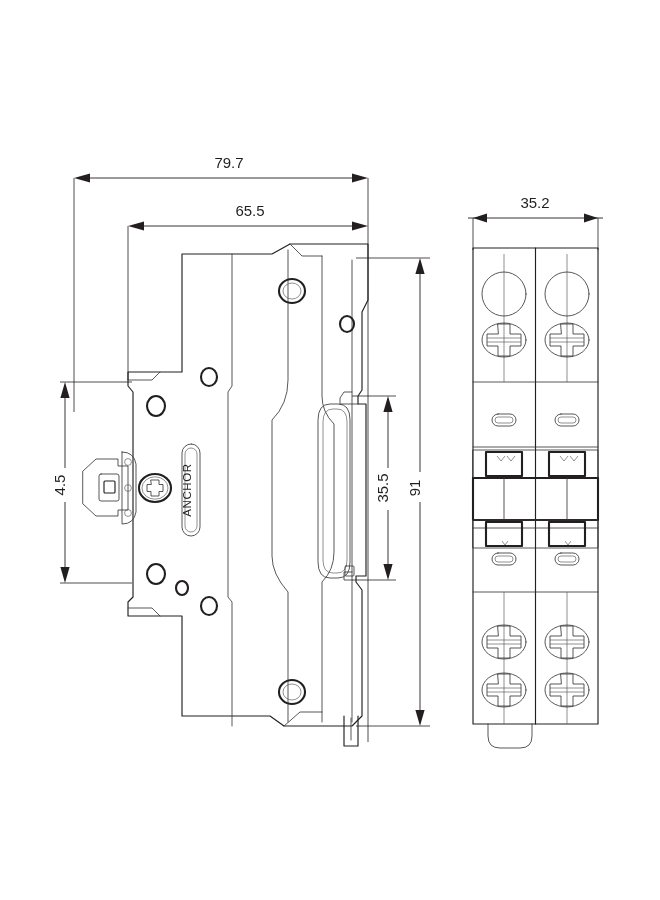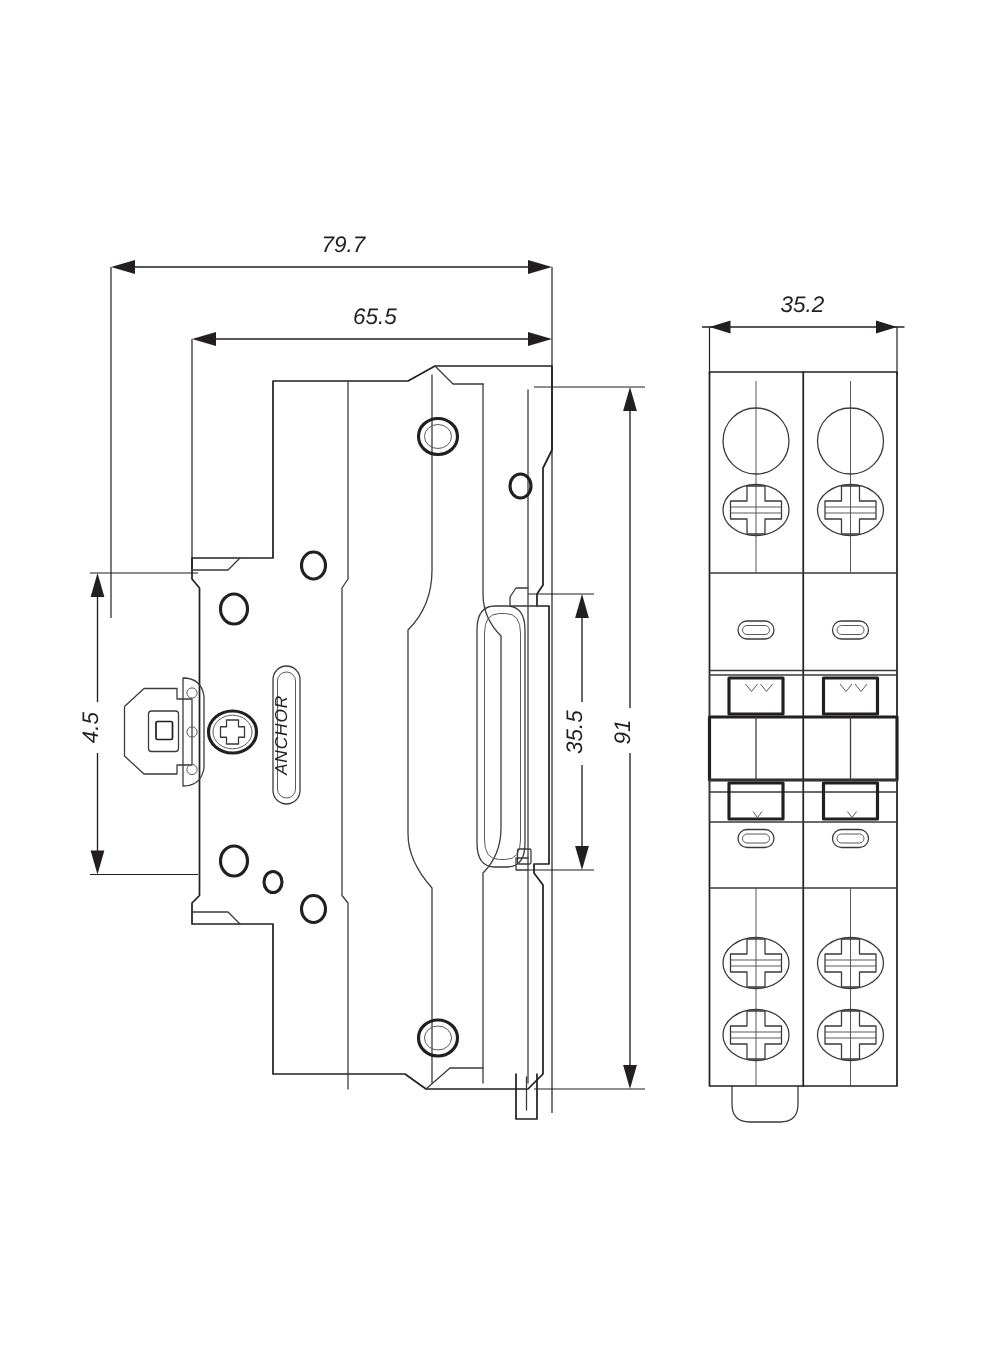--- a/index.html
+++ b/index.html
@@ -2,21 +2,21 @@
 <html><head>
 <meta charset="utf-8">
 <style>
   html,body{margin:0;padding:0;}
   body{
     width:660px;height:900px;
     background:#ffffff;
     font-family:"Liberation Sans", sans-serif;
     overflow:hidden;
   }
-  #stage{position:relative;width:660px;height:900px;background:#fff;font-style:italic;}
+  #stage{position:relative;width:660px;height:900px;background:#fff;}
   svg{display:block;}
   .ln{fill:none;stroke:#231f20;stroke-width:1.15;stroke-linecap:round;stroke-linejoin:round;}
   .ln-thin{fill:none;stroke:#3a3a3a;stroke-width:0.85;stroke-linecap:round;stroke-linejoin:round;}
   .ln-hair{fill:none;stroke:#555;stroke-width:0.65;}
   .ln-bold{fill:none;stroke:#231f20;stroke-width:2.1;stroke-linecap:round;stroke-linejoin:round;}
   .dim{fill:none;stroke:#231f20;stroke-width:0.9;}
   .dimext{fill:none;stroke:#231f20;stroke-width:0.8;}
   .arw{fill:#231f20;stroke:none;}
   .dimtxt{fill:#231f20;font-family:"Liberation Sans",sans-serif;font-size:15px;}
   .anchortxt{fill:#231f20;font-family:"Liberation Sans",sans-serif;font-size:11.5px;letter-spacing:0.6px;font-weight:400;}

